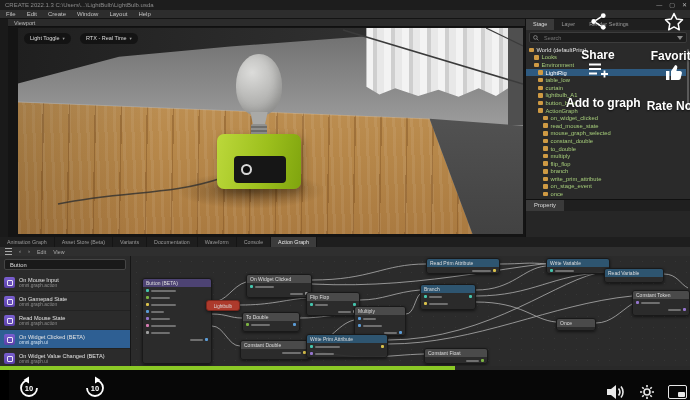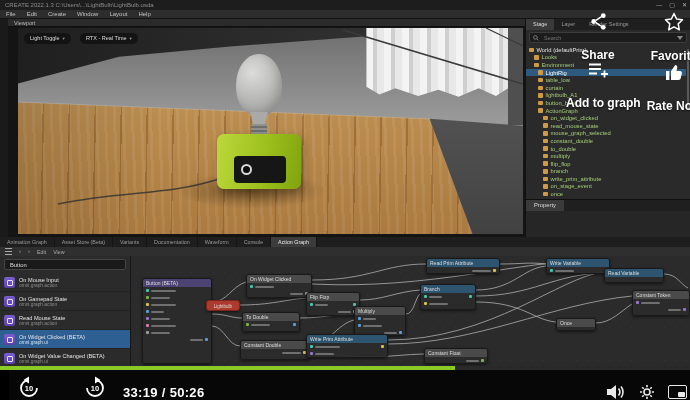--- a/index.html
+++ b/index.html
@@ -584,23 +584,20 @@
         <text x="12" y="15" font-size="7.5" font-weight="bold" fill="#fff" text-anchor="middle" font-family="Liberation Sans, sans-serif">10</text>
       </svg>
     </button>
     <button class="skipbtn fwd">
       <svg width="24" height="24" viewBox="0 0 24 24">
         <path d="M12 4 A 8 8 0 1 1 4 12" stroke="#fff" stroke-width="1.8" fill="none"></path>
         <polygon points="12,0.5 12,7.5 17.5,4" fill="#fff"></polygon>
         <text x="12" y="15" font-size="7.5" font-weight="bold" fill="#fff" text-anchor="middle" font-family="Liberation Sans, sans-serif">10</text>
       </svg>
     </button>
-    <div class="ptime">
-      <span>33:19</span><span class="sep">/</span><span>50:26</span>
-    </div>
     <div class="pb-right">
       <svg width="20" height="16" viewBox="0 0 20 16">
         <polygon points="1,5 5,5 10,1 10,15 5,11 1,11" fill="#e8e8e8"></polygon>
         <path d="M12.5 4.5 a5.5 5.5 0 0 1 0 7" stroke="#e8e8e8" stroke-width="1.6" fill="none"></path>
         <path d="M15 2.5 a8.5 8.5 0 0 1 0 11" stroke="#e8e8e8" stroke-width="1.6" fill="none"></path>
       </svg>
       <svg width="16" height="16" viewBox="0 0 16 16">
         <g stroke="#e8e8e8" stroke-width="1.6" fill="none">
           <circle cx="8" cy="8" r="3"></circle>
           <path d="M8 1v2.2 M8 12.8V15 M1 8h2.2 M12.8 8H15 M3.2 3.2l1.6 1.6 M11.2 11.2l1.6 1.6 M12.8 3.2l-1.6 1.6 M4.8 11.2l-1.6 1.6"></path>

